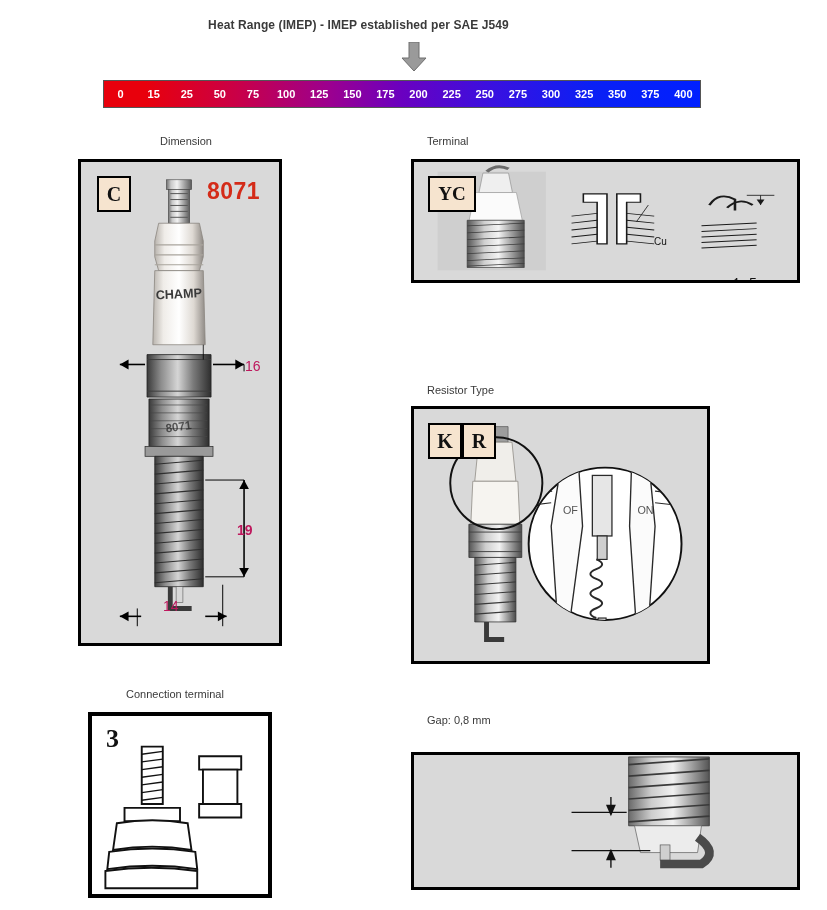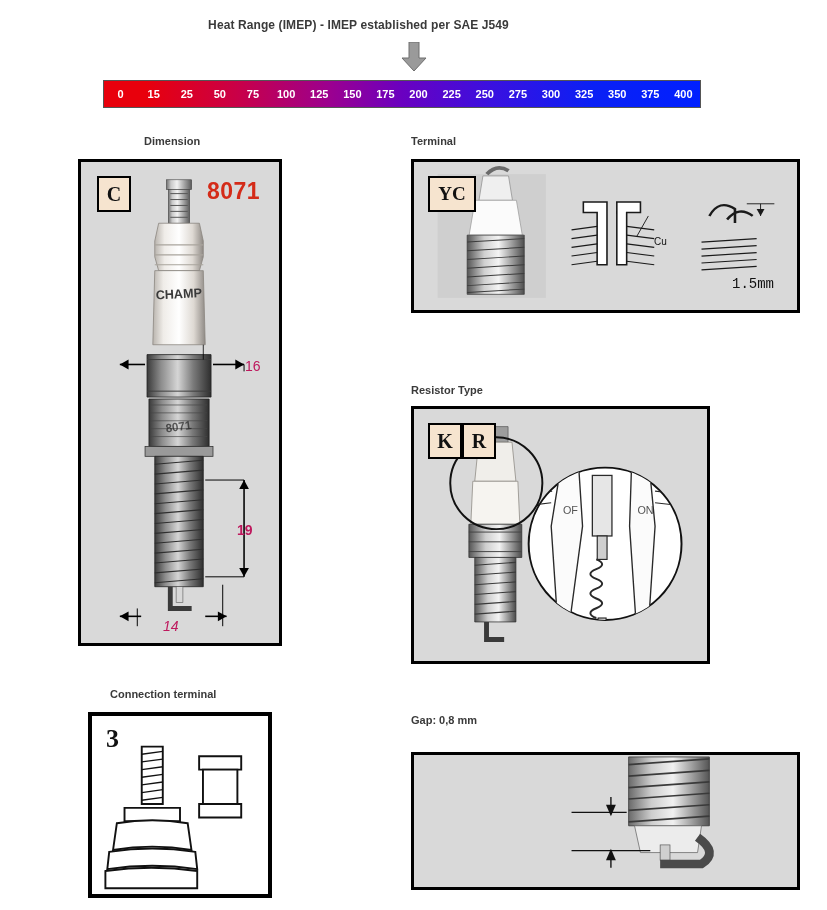--- a/index.html
+++ b/index.html
@@ -65,22 +65,23 @@
     font-size: 11px;
     font-weight: bold;
     color: #ffffff;
     line-height: 1;
   }
 
   
   .caption {
     position: absolute;
     font-size: 11px;
-    font-weight: bold;
+    font-weight: normal;
     color: #3a3a3a;
+    margin-left: 16px;
   }
 
   
   .figbox {
     position: absolute;
     border: 3px solid #000;
     background: #d9d9d9;
     box-sizing: border-box;
     overflow: hidden;
   }
@@ -267,26 +268,26 @@
     <line x1="40" y1="460" x2="62" y2="460" stroke="#000" stroke-width="1.6"></line>
     <polygon points="40,460 49,455 49,465" fill="#000"></polygon>
     <line x1="128" y1="460" x2="150" y2="460" stroke="#000" stroke-width="1.6"></line>
     <polygon points="150,460 141,455 141,465" fill="#000"></polygon>
   </svg>
 
   <div class="badge" style="top:14px; left:16px; width:30px; height:32px;">C</div>
   <div class="partno" style="top:16px; left:126px;">8071</div>
   <div class="dimlabel" style="top:196px; left:164px;">16</div>
   <div class="dimlabel" style="top:360px; left:156px;font-weight:bold;">19</div>
-  <div class="dimlabel" style="top:456px; left:82px;font-style:italic;">14</div>
+  <div class="dimlabel" style="top:436px; left:82px;">14</div>
 </div>
 
 <div class="caption" style="top:135px; left:411px;">Terminal</div>
 
-<div class="figbox" id="terminal-box" style="top:159px; left:411px; width:389px; height:154px;">
+<div class="figbox" id="terminal-box" style="top:159px; left:411px; width:389px; height:124px;">
   <svg class="overlay" viewBox="0 0 389 170" preserveAspectRatio="none">
     <defs>
       <linearGradient id="tmetal" x1="0" y1="0" x2="1" y2="0">
         <stop offset="0%" stop-color="#555"></stop>
         <stop offset="30%" stop-color="#d0d0d0"></stop>
         <stop offset="55%" stop-color="#f4f4f4"></stop>
         <stop offset="100%" stop-color="#4d4d4d"></stop>
       </linearGradient>
     </defs>
 

